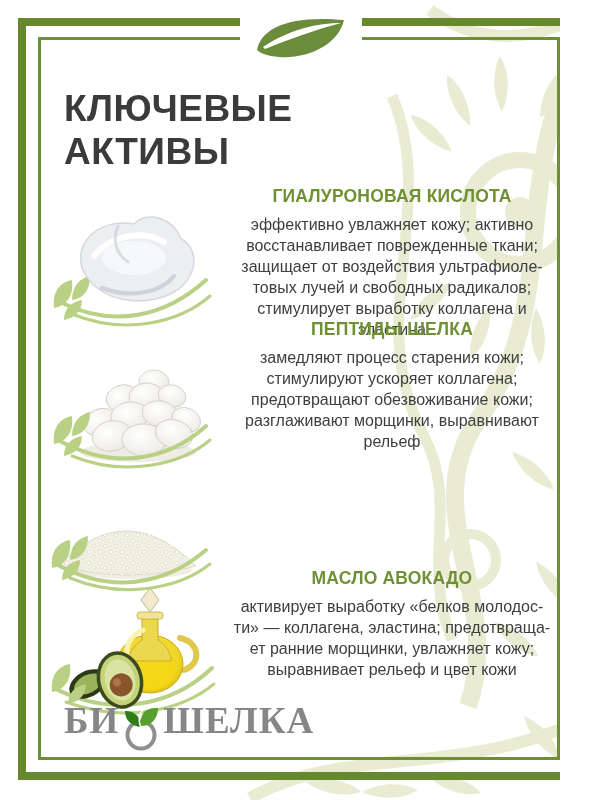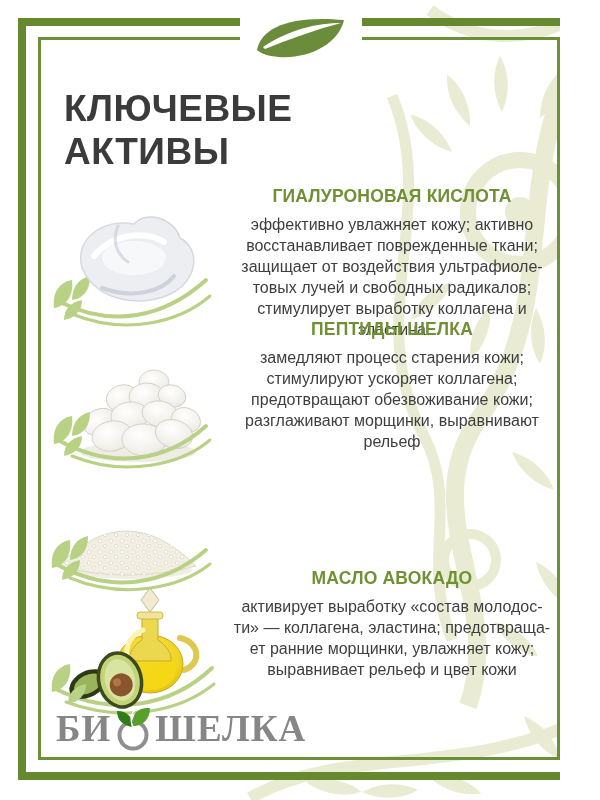--- a/index.html
+++ b/index.html
@@ -14,21 +14,21 @@
   .leaf-break{position:absolute;left:240px;top:8px;width:122px;height:44px;background:#ffffff;z-index:3;}
   .top-leaf{position:absolute;left:252px;top:12px;z-index:4;}
   .title{position:absolute;left:64px;top:88px;z-index:5;font-size:37px;font-weight:bold;
         color:#3b3b3b;line-height:1.16;white-space:pre-line;letter-spacing:0.5px;}
   .section{position:absolute;left:222px;width:340px;z-index:5;text-align:center;}
   .section h2{margin:0 0 7px 0;font-size:17.5px;font-weight:bold;color:#6f9033;letter-spacing:0.2px;}
   .section p{margin:0;font-size:16px;line-height:21px;color:#3e3e3e;white-space:pre-line;}
   .sec1{top:186px;} .sec2{top:319px;} .sec3{top:471px;} .sec4{top:568px;}
   .illus{position:absolute;left:42px;z-index:5;}
   .il1{top:196px;} .il2{top:340px;} .il3{top:472px;} .il4{top:584px;}
-  .logo{position:absolute;left:56px;top:702px;z-index:5;display:flex;align-items:center;}
+  .logo{position:absolute;left:64px;top:702px;z-index:5;display:flex;align-items:flex-start;}
   .logo .word{font-family:"Liberation Serif",serif;font-weight:bold;font-size:37px;
         color:#868686;letter-spacing:1px;line-height:1;}
   .logo .leafO{margin:4px -1px 0 -1px;}
 </style>
 </head>
 <body>
 
 <div class="page">
 
   <svg class="pattern" width="600" height="800" viewBox="0 0 600 800">
@@ -205,21 +205,21 @@
     <p>замедляют процесс старения кожи;
 стимулируют ускоряет коллагена;
 предотвращают обезвоживание кожи;
 разглаживают морщинки, выравнивают
 рельеф</p>
   </div>
   <div class="section sec3">
   </div>
   <div class="section sec4">
     <h2>МАСЛО АВОКАДО</h2>
-    <p>активирует выработку «состав молодос-
+    <p>активирует выработку «белков молодос-
 ти» — коллагена, эластина; предотвраща-
 ет ранние морщинки, увлажняет кожу;
 выравнивает рельеф и цвет кожи</p>
   </div>
 
   <div class="logo">
     <span class="word">БИ</span>
     <svg class="leafO" width="46" height="48" viewBox="0 0 46 48">
       <circle cx="23" cy="29" r="13.5" fill="none" stroke="#8f8f8f" stroke-width="4"></circle>
       <path d="M23,20 C21,8 28,1 40,2 C40,13 33,20 23,20 Z" fill="#57a02c"></path>

